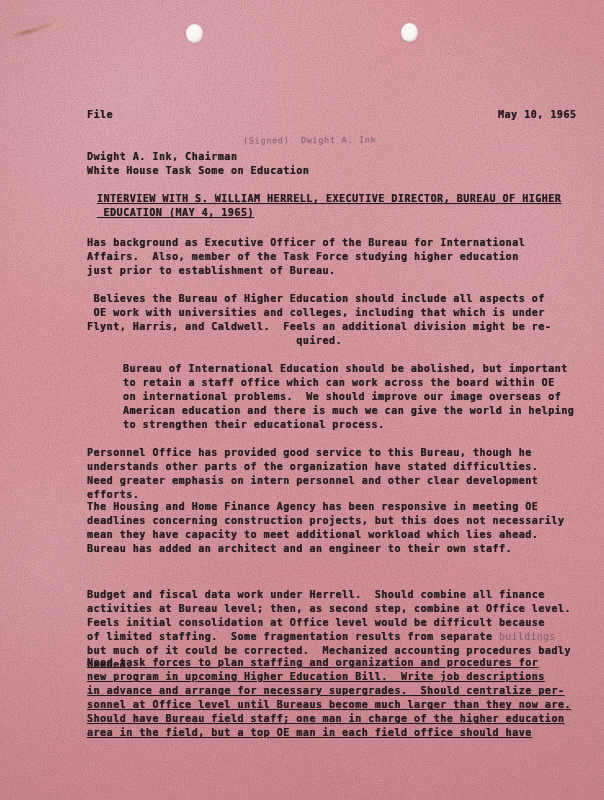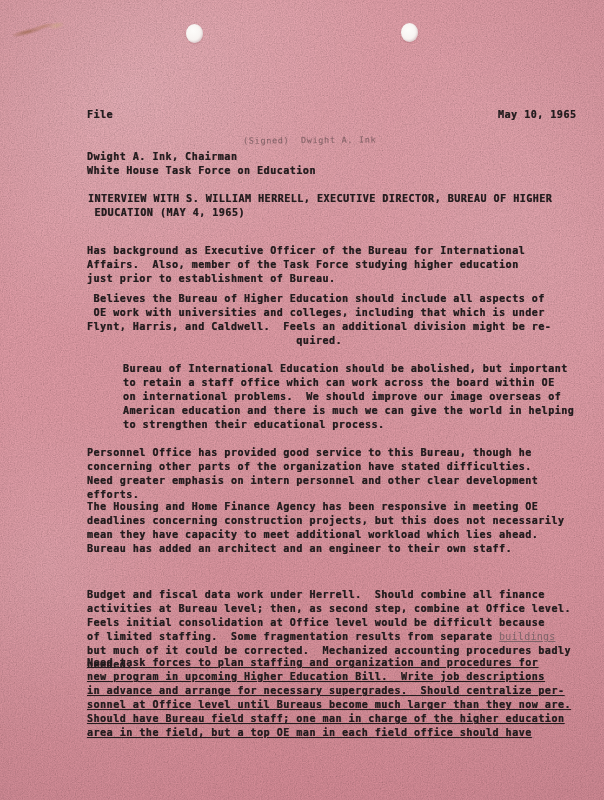--- a/index.html
+++ b/index.html
@@ -90,21 +90,21 @@
     font-weight: bold;
     letter-spacing: 0.52px;
     white-space: pre;
     text-shadow: 0.35px 0 0 rgba(35,28,30,0.55), -0.3px 0.2px 0 rgba(35,28,30,0.30);
   }
 
   #header-file   { left: 87px;  top: 108px; }
   #header-date   { left: 454px; top: 108px; padding-left: 44px; }
 
   #addressee     { left: 87px;  top: 150px; }
-  #memo-title    { left: 88px;  top: 192px; }
+  #memo-title    { left: 97px;  top: 192px; text-decoration: underline; }
 
   .para { left: 87px; }
 
   #signature-stamp {
     position: absolute;
     left: 243px;
     top: 135px;
     color: rgba(60,48,50,0.47);
     font-family: "DejaVu Sans Mono", "Liberation Mono", monospace;
     font-size: 8.4px;
@@ -115,21 +115,20 @@
     text-shadow: 0.4px 0.3px 0 rgba(90,70,72,0.22);
   }
 
   
   .faded-word {
     color: #6e5c60;
     font-weight: normal;
     letter-spacing: 0.25px;
     text-shadow: none;
     opacity: 0.85;
-    text-decoration: underline;
   }
 </style>
 </head>
 <body>
 
 <div id="page">
 
   <div id="paper-tint"></div>
 
   <svg id="paper-grain" width="604" height="800" xmlns="http://www.w3.org/2000/svg">
@@ -152,40 +151,40 @@
 
   <div id="doc-body">
 
     <div class="typed" id="header-file">File</div>
 
     <div class="typed" id="header-date">May 10, 1965</div>
 
     <div id="signature-stamp">(Signed)  Dwight A. Ink</div>
 
     <div class="typed" id="addressee">Dwight A. Ink, Chairman
-White House Task Force on Education</div>
+White House Task Some on Education</div>
 
     <div class="typed" id="memo-title">INTERVIEW WITH S. WILLIAM HERRELL, EXECUTIVE DIRECTOR, BUREAU OF HIGHER
  EDUCATION (MAY 4, 1965)</div>
 
     <div id="paragraph-host">
-        <div class="typed para" id="p1" style="top: 244px;">Has background as Executive Officer of the Bureau for International
+        <div class="typed para" id="p1" style="top: 236px;">Has background as Executive Officer of the Bureau for International
 Affairs.  Also, member of the Task Force studying higher education
 just prior to establishment of Bureau.</div>
         <div class="typed para" id="p2" style="top: 292px; text-align: center;">Believes the Bureau of Higher Education should include all aspects of
 OE work with universities and colleges, including that which is under
 Flynt, Harris, and Caldwell.  Feels an additional division might be re-
 quired.</div>
         <div class="typed para" id="p3" style="top: 362px; margin-left: 36px;">Bureau of International Education should be abolished, but important
 to retain a staff office which can work across the board within OE
 on international problems.  We should improve our image overseas of
 American education and there is much we can give the world in helping
 to strengthen their educational process.</div>
         <div class="typed para" id="p4" style="top: 446px;">Personnel Office has provided good service to this Bureau, though he
-concerning other parts of the organization have stated difficulties.
+understands other parts of the organization have stated difficulties.
 Need greater emphasis on intern personnel and other clear development
 efforts.</div>
         <div class="typed para" id="p5" style="top: 500px;">The Housing and Home Finance Agency has been responsive in meeting OE
 deadlines concerning construction projects, but this does not necessarily
 mean they have capacity to meet additional workload which lies ahead.
 Bureau has added an architect and an engineer to their own staff.</div>
         <div class="typed para" id="p6" style="top: 588px;"><span>Budget and fiscal data work under Herrell.  Should combine all finance
 activities at Bureau level; then, as second step, combine at Office level.
 Feels initial consolidation at Office level would be difficult because
 of limited staffing.  Some fragmentation results from separate </span><span class="faded-word">buildings</span><span>

